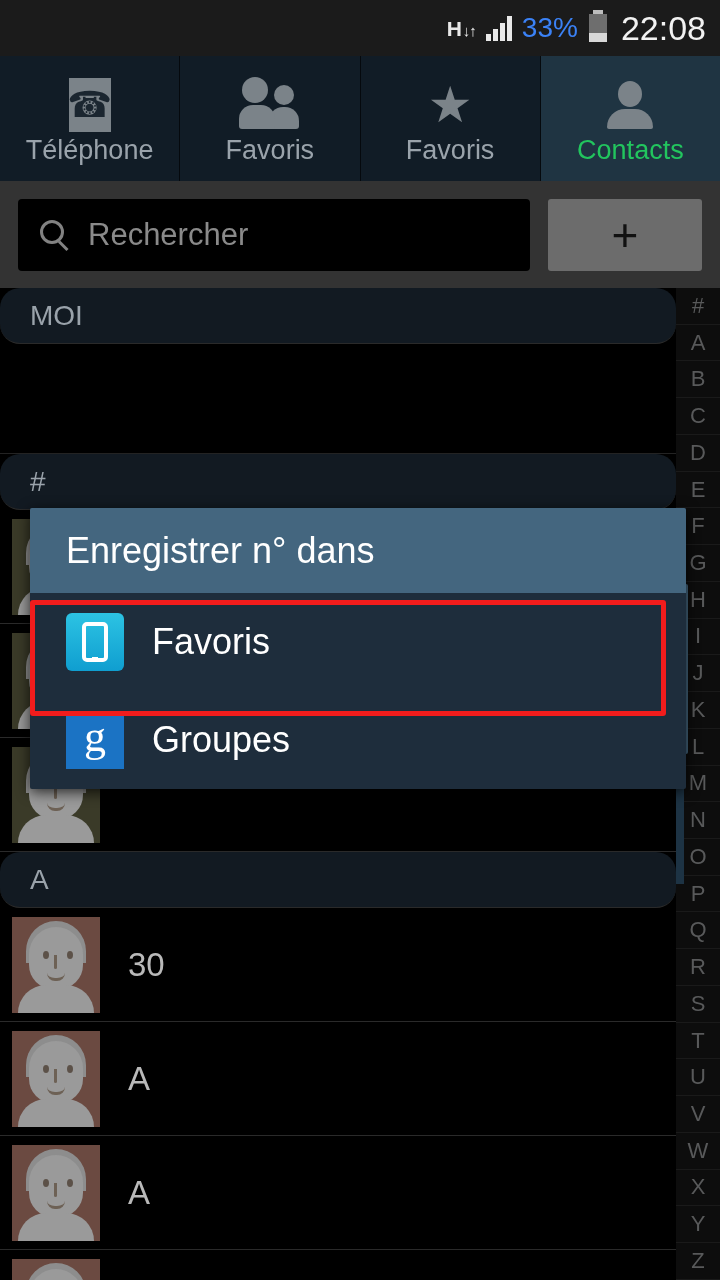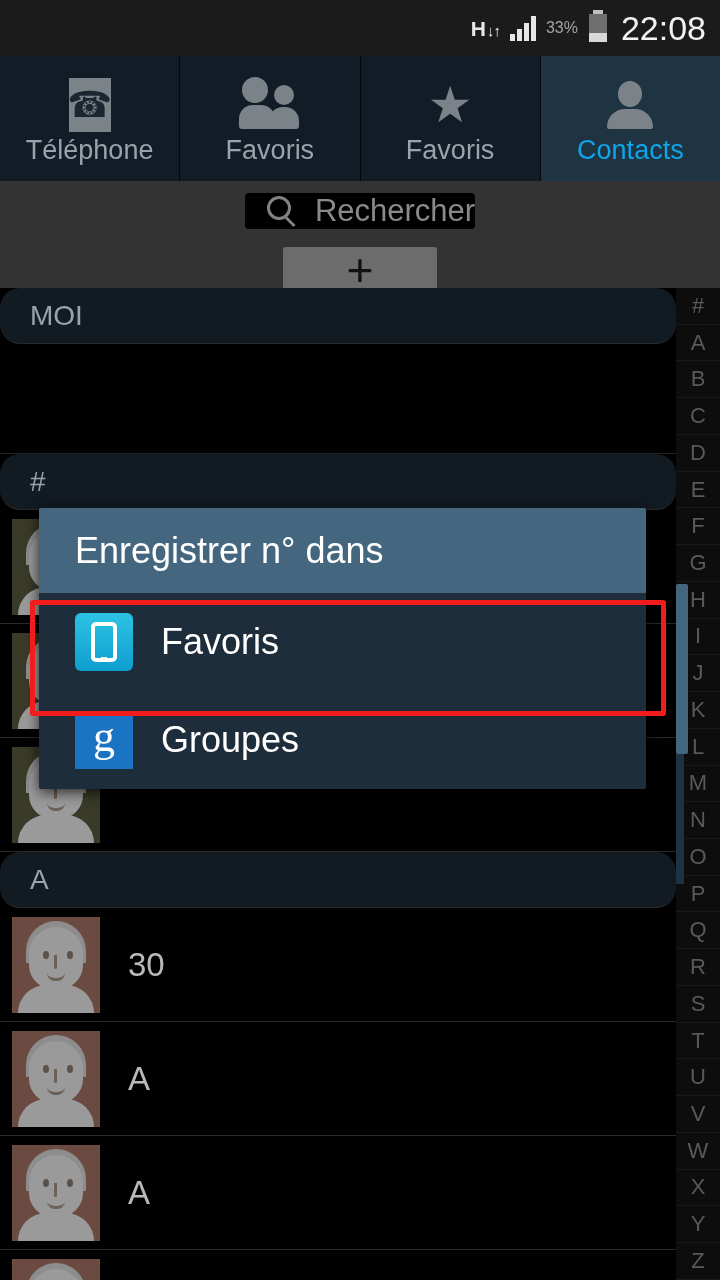--- a/index.html
+++ b/index.html
@@ -20,21 +20,21 @@
   }
   .sb-h { display:flex; align-items:center; gap:1px; color:#e8e8e8; }
   .sb-h .hletter { font-size:21px; font-weight:bold; line-height:1; }
   .sb-h .arrows { font-size:15px; line-height:1; letter-spacing:-1px; margin-top:4px;}
   .sb-signal { display:flex; align-items:flex-end; gap:2px; height:26px; }
   .sb-signal i { display:block; width:5px; background:#e8e8e8; }
   .sb-signal i:nth-child(1){height:7px;}
   .sb-signal i:nth-child(2){height:12px;}
   .sb-signal i:nth-child(3){height:18px;}
   .sb-signal i:nth-child(4){height:25px;}
-  .sb-batt-pct { color:#a3a3a3; font-size:16px; letter-spacing:0px; }
+  .sb-batt-pct { color:#3b82f6; font-size:28px; letter-spacing:0px; }
   .sb-batt {
     position:relative; width:18px; height:28px;
     border:0; background:#bdbdbd; margin-left:1px;
   }
   .sb-batt::before{
     content:""; position:absolute; top:-4px; left:4px; width:10px; height:4px; background:#bdbdbd;
   }
   .sb-batt .fill{ position:absolute; left:0; bottom:0; width:100%; height:33%; background:#d8d8d8;}
   .sb-batt .empty{ position:absolute; left:0; top:0; width:100%; height:67%; background:#6e6e6e;}
   .sb-time { color:#f2f2f2; font-size:34px; letter-spacing:0px; margin-left:4px; }
@@ -44,36 +44,36 @@
     position:absolute; top:56px; left:0; width:720px; height:125px;
     display:flex; background:#0f1821;
   }
   .tab {
     flex:1; display:flex; flex-direction:column; align-items:center; justify-content:center;
     background:#111c26; border-right:1px solid #05090d; padding-top:6px;
   }
   .tab.active { background:#1f3442; border-right:none; }
   .tab-icon { height:56px; display:flex; align-items:center; justify-content:center; }
   .tab-label { color:#9aa3ab; font-size:27px; margin-top:2px; }
-  .tab.active .tab-label { color:#0ea5e9; }
+  .tab.active .tab-label { color:#22c55e; }
   .ic-phone{ width:42px; height:54px; background:#7b8389; display:flex;align-items:center;justify-content:center; }
   .ic-phone span{ color:#1b2630; font-size:36px; line-height:1; }
   .ic-people{ position:relative; width:62px; height:48px; }
   .ic-people .p1, .ic-people .p2 { position:absolute; bottom:0; }
   .ic-people .head{ border-radius:50%; background:#7b8389; }
   .ic-people .body{ background:#7b8389; border-radius:14px 14px 3px 3px; }
   .ic-star{ color:#7b8389; font-size:50px; line-height:46px; }
   .ic-person{ position:relative; width:46px; height:48px; }
   .ic-person .head{ position:absolute; left:11px; top:0; width:24px; height:26px; border-radius:50%; background:#7b8389; }
   .ic-person .body{ position:absolute; left:0; bottom:0; width:46px; height:20px; background:#7b8389; border-radius:18px 18px 2px 2px; }
 
   
   .searchbar {
     position:absolute; top:181px; left:0; width:720px; height:107px;
-    background:#333333; display:flex; align-items:center; padding:12px 18px; gap:18px;flex-direction:column;
+    background:#333333; display:flex; align-items:center; padding:0 18px; gap:18px;
   }
   .search-field {
     flex:1; height:72px; background:#000; border-radius:4px;
     display:flex; align-items:center; gap:18px; padding-left:22px;
   }
   .search-icon{ position:relative; width:30px; height:30px; flex:none; }
   .search-icon .ring{ position:absolute; left:0; top:0; width:24px;height:24px;border:3px solid #828282;border-radius:50%; }
   .search-icon .handle{ position:absolute; left:19px; top:20px; width:12px;height:3px;background:#828282;transform:rotate(45deg); transform-origin:left center;}
   .search-placeholder{ color:#8a8a8a; font-size:31px; }
   .add-btn {
@@ -120,21 +120,21 @@
   }
   .index-thumb {
     position:absolute; left:0; top:296px; width:12px; height:170px;
     background:#44667f; border-radius:2px;
   }
   .index-thumb2 {
     position:absolute; left:0; top:466px; width:8px; height:130px;
     background:#1d3344;
   }
   .dialog {
-    position:absolute; left:39px; top:508px; width:607px;
+    position:absolute; left:30px; top:508px; width:656px;
     background:#1e2d3c; box-shadow:0 3px 14px rgba(0,0,0,0.75);
     border-radius:2px; overflow:hidden;
   }
   .dialog-title {
     height:85px; background:#44667f; display:flex; align-items:center;
     padding-left:36px; color:#ffffff; font-size:36px;
   }
   .dialog-option {
     height:98px; display:flex; align-items:center; gap:28px; padding-left:36px;
   }

